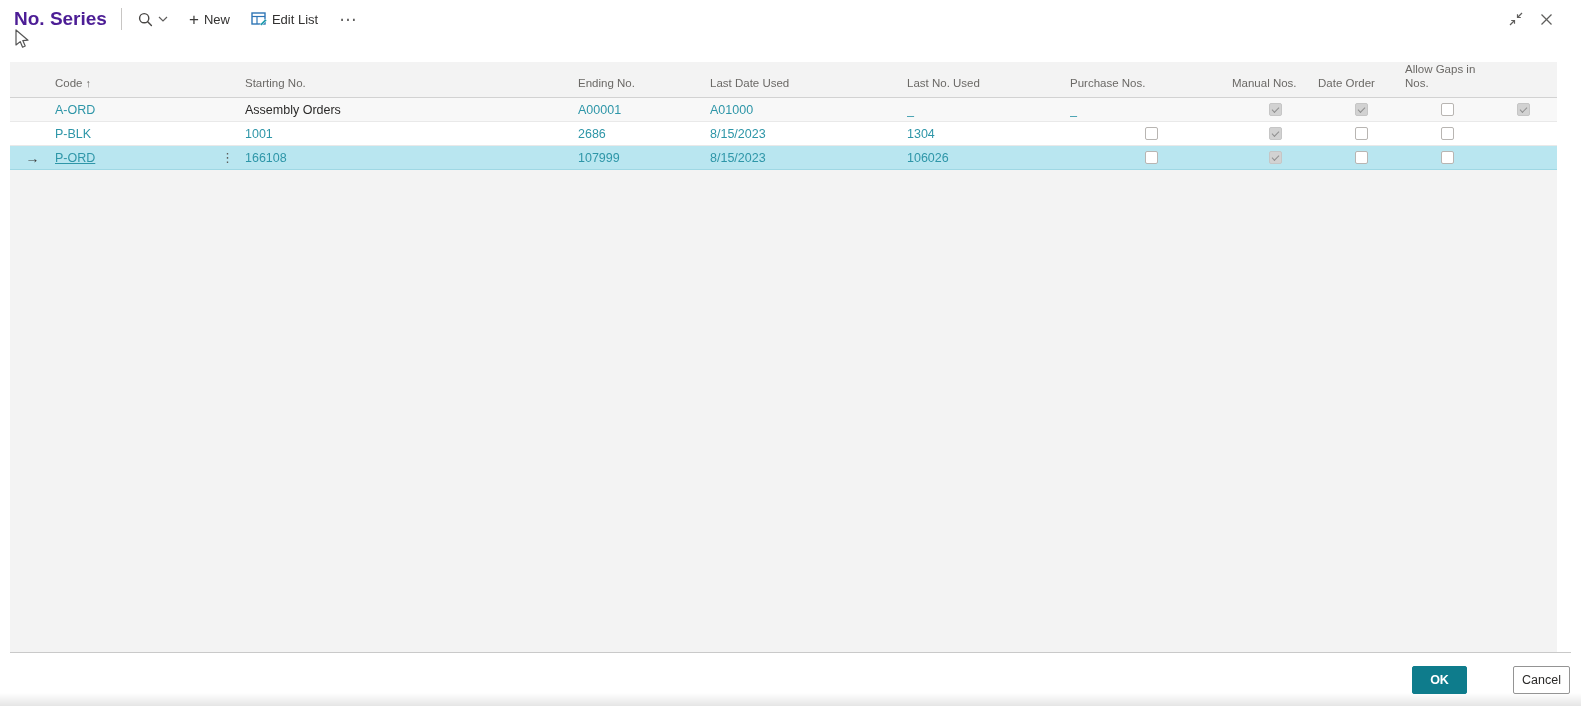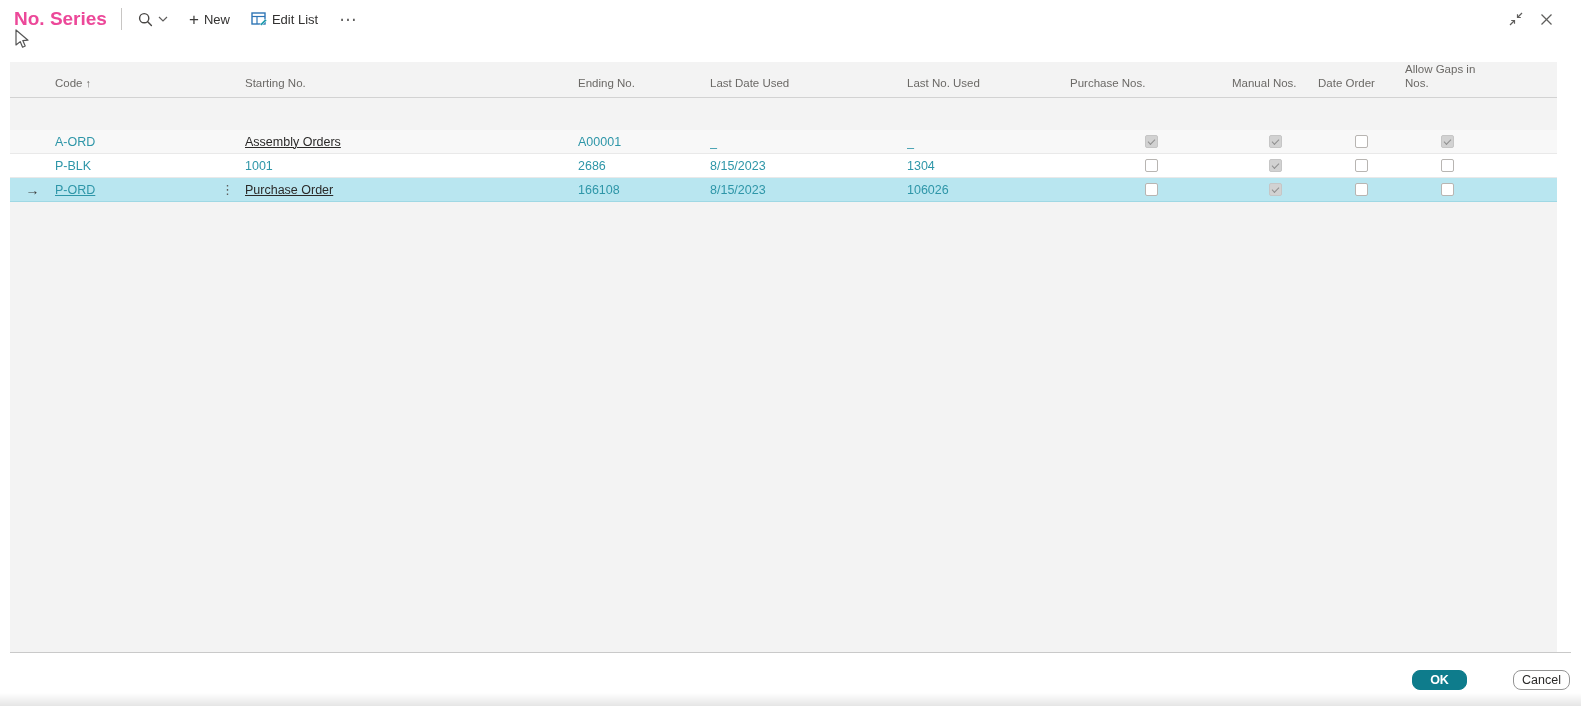--- a/index.html
+++ b/index.html
@@ -4,64 +4,64 @@
 <style>
   * { margin:0; padding:0; box-sizing:border-box; }
   html,body { width:1581px; height:706px; }
   body {
     position:relative; overflow:hidden; background:#ffffff;
     font-family:"Liberation Sans","DejaVu Sans",sans-serif; color:#2b2a29;
   }
 
   
   .topbar { display:flex; align-items:center; height:38px; padding-left:14px; }
-  .page-title { font-size:19px; font-weight:700; color:#ec4899; white-space:nowrap; }
+  .page-title { font-size:19px; font-weight:700; color:#4c1d95; white-space:nowrap; }
   .vdiv { width:1px; height:22px; background:#c8c6c4; margin:0 16px 0 14px; }
   .tb-item { display:flex; align-items:center; gap:5px; font-size:13px; color:#323130;
              margin-right:21px; cursor:pointer; white-space:nowrap; }
   .tb-item .plus { font-size:17px; font-weight:400; color:#3b3a39; line-height:1; }
   .tb-more { font-size:17px; letter-spacing:1px; color:#5f5e5d; }
   .win-controls { margin-left:auto; display:flex; align-items:center; gap:15px; padding-right:27px; }
   .win-controls svg { cursor:pointer; display:block; }
 
   .cursor { position:absolute; left:15px; top:29px; z-index:40; pointer-events:none; }
 
   
   .content { position:absolute; top:62px; left:10px; width:1547px; bottom:54px; background:#f3f3f3; }
   .grid { display:grid;
     grid-template-columns:45px 160px 30px 333px 132px 197px 163px 162px 86px 87px 85px 67px; }
   .thead { height:36px; align-items:end; border-bottom:1px solid #d2d2d2; }
   .th { font-size:11.5px; color:#6b6966; padding-bottom:6px; line-height:1.2; }
   .th .sort { font-size:11px; margin-left:3px; }
 
   .data-row { height:24px; background:#ffffff; border-bottom:1px solid #e9e9e9; cursor:pointer; }
-  .data-row.stripe { background:#f8f8f8;margin-top:32px; }
+  .data-row.stripe { background:#f8f8f8; }
   .data-row.selected { background:#b9e6f0; border-bottom:1px solid #9fd8e4; }
   .cell { display:flex; align-items:center; font-size:12.5px; overflow:hidden; }
   .cell.sel { justify-content:center; }
   .sel-arrow { font-size:14px; color:#3b3a39; }
   .dots { font-size:13px; color:#5f5e5d; padding-left:6px; cursor:pointer; }
   .link { color:#2e96a8; text-decoration:none; }
   .selected a.link.code { text-decoration:underline;text-align:center; }
-  .desc { color:#2b2a29;text-decoration:underline; }
+  .desc { color:#2b2a29; }
   .cbcell { justify-content:center; }
   .cb { width:13px; height:13px; border:1px solid #b8b5b2; border-radius:2px;
         background:#ffffff; position:relative; }
   .cb.checked { background:#d2d2d2; border-color:#c6c6c6; }
   .cb.checked::after { content:""; position:absolute; left:2px; top:3px; width:6px; height:3px;
         border-left:1.6px solid #8f8f8f; border-bottom:1.6px solid #8f8f8f;
         transform:rotate(-45deg); }
 
   
   .footer-rule { position:absolute; left:10px; right:10px; bottom:53px; height:1px; background:#c9c9c9; }
   .footer { position:absolute; left:0; right:0; bottom:0; height:53px;
             background:linear-gradient(to bottom,#ffffff 0,#ffffff 40px,#e5e5e5 100%);
             display:flex; align-items:center; justify-content:flex-end;
             padding-right:11px; gap:46px; }
-  .btn { height:20px; border-radius:8px; font-size:12.5px; cursor:pointer;
+  .btn { height:28px; border-radius:2px; font-size:12.5px; cursor:pointer;
          font-family:"Liberation Sans","DejaVu Sans",sans-serif; }
   .btn-ok { width:55px; background:#0e7c8c; border:1px solid #0e7c8c; color:#ffffff; font-weight:700; }
   .btn-cancel { width:57px; background:#ffffff; border:1px solid #949494; color:#2b2a29;text-align:center; }
 </style>
 </head>
 <body>
 
 <div class="topbar">
   <span class="page-title">No. Series</span>
   <span class="vdiv"></span>
@@ -134,20 +134,23 @@
         <div class="cell sel"></div>
         <div class="cell">
           <a class="link code" href="#">A-ORD</a>
         </div>
         <div class="cell"></div>
         <div class="cell desc">Assembly Orders</div>
         <div class="cell">
           <span class="link">A00001</span>
         </div>
         <div class="cell">
+          <span class="link">A01000</span>
+        </div>
+        <div class="cell">
           <span class="link">_</span>
         </div>
         <div class="cell">
           <span class="link">_</span>
         </div>
         <div class="cell cbcell">
           <div class="cb checked"></div>
         </div>
         <div class="cell cbcell">
           <div class="cb checked"></div>
@@ -193,23 +196,25 @@
       <div class="grid data-row selected">
         <div class="cell sel">
           <span class="sel-arrow">→</span>
         </div>
         <div class="cell">
           <a class="link code" href="#">P-ORD</a>
         </div>
         <div class="cell">
           <span class="dots">⋮</span>
         </div>
-        <div class="cell desc">Purchase Order</div>
         <div class="cell">
           <span class="link">166108</span>
+        </div>
+        <div class="cell">
+          <span class="link">107999</span>
         </div>
         <div class="cell">
           <span class="link">8/15/2023</span>
         </div>
         <div class="cell">
           <span class="link">106026</span>
         </div>
         <div class="cell cbcell">
           <div class="cb"></div>
         </div>

